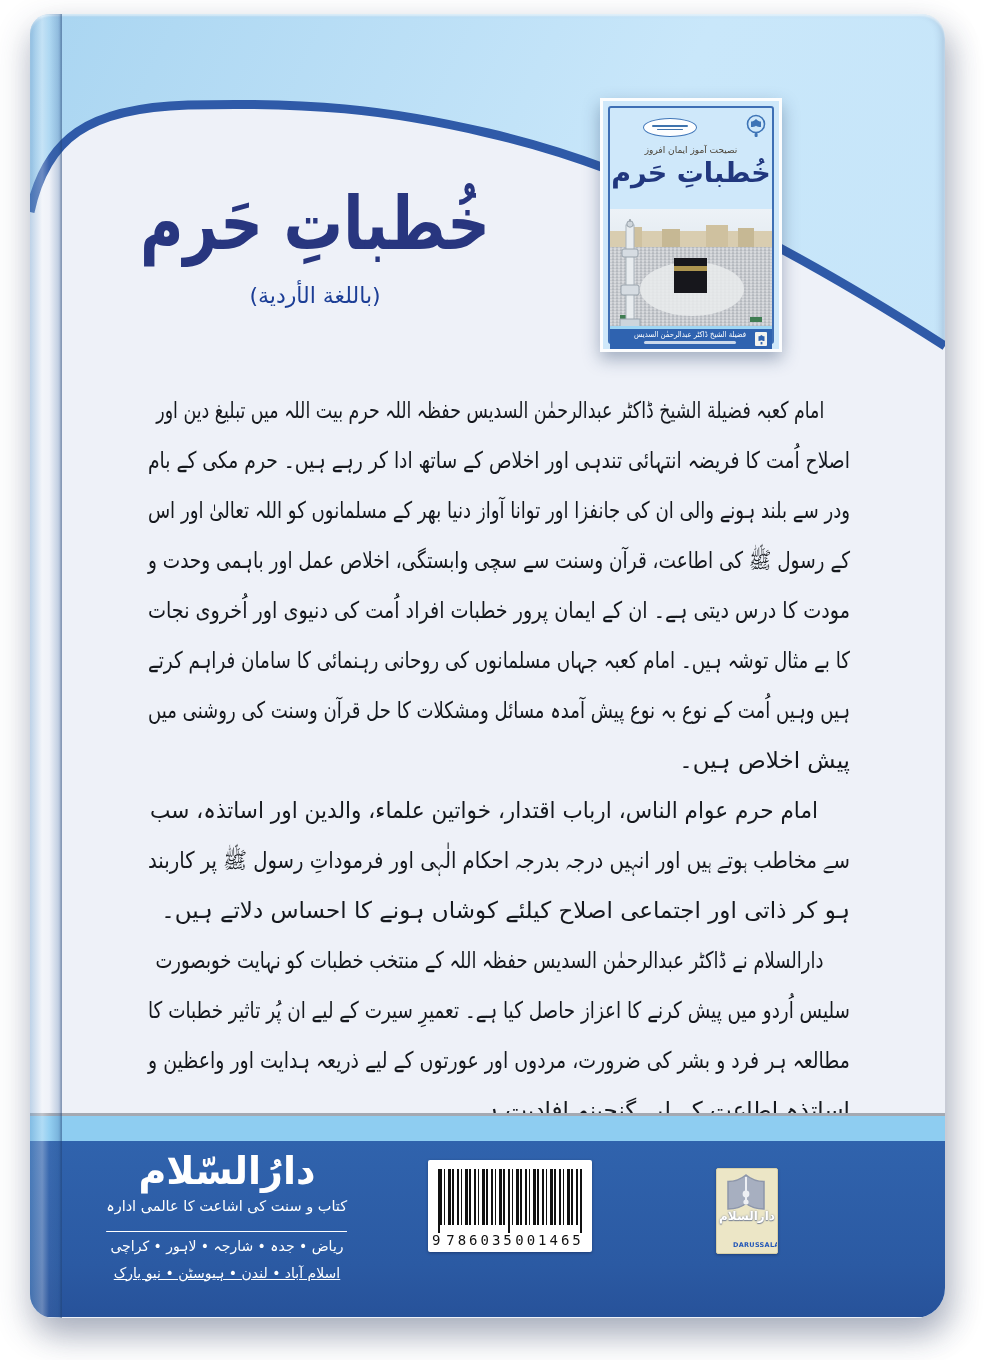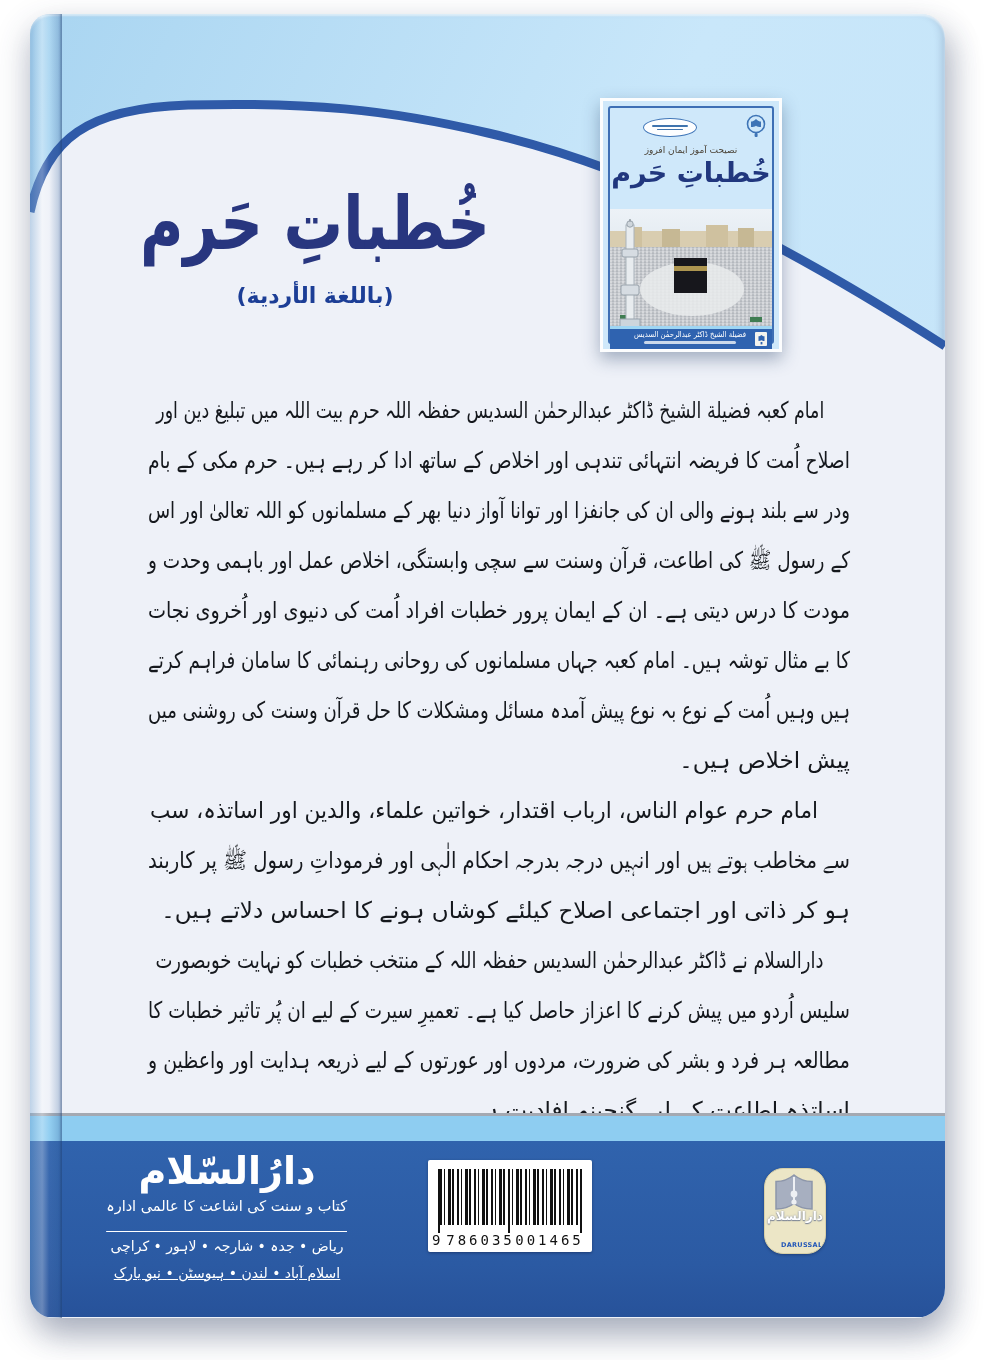--- a/index.html
+++ b/index.html
@@ -11,21 +11,21 @@
         background:linear-gradient(115deg,#a9d5f1,#c9e7fa 45%,#c3e3f8);
         box-shadow:0 14px 34px rgba(45,60,95,.30), 10px 18px 30px rgba(45,60,95,.18),
                    inset 0 2px 2px rgba(255,255,255,.55), inset -3px -3px 8px rgba(20,40,90,.18);}
   .curve-svg{position:absolute;inset:0;width:100%;height:100%;}
   .spine{position:absolute;left:0;top:0;width:32px;height:100%;pointer-events:none;
          background:linear-gradient(90deg,rgba(110,160,205,.38),rgba(255,255,255,.30) 38%,rgba(255,255,255,.05) 60%,rgba(60,105,160,.28) 92%,rgba(35,70,120,.38));
          box-shadow:inset -2px 0 2px rgba(30,60,110,.25);}
   
   .title-wrap{position:absolute;left:110px;top:166px;width:350px;text-align:center;direction:rtl;}
   .main-title{font-size:74px;line-height:1.18;font-weight:bold;color:#28367f;white-space:nowrap;}
-  .sub-title{margin-top:16px;font-size:22px;font-weight:bold;color:#1c3e96;letter-spacing:1px;white-space:nowrap;}
+  .sub-title{margin-top:16px;font-size:22px;font-weight:normal;color:#1c3e96;letter-spacing:1px;white-space:nowrap;}
   
   .body-text{position:absolute;left:118px;top:371px;width:702px;direction:rtl;color:#15181d;}
   .line{height:50px;line-height:50px;font-size:23px;white-space:nowrap;text-align:right;}
   .line.first{padding-right:34px;}
   
   .mini{position:absolute;left:570px;top:84px;width:176px;height:248px;background:#cfe8fa;
         border:3px solid #fcfdfe;border-radius:0;
         box-shadow:0 7px 16px rgba(35,60,100,.38);}
   .mini-frame{position:absolute;inset:5px;border:2px solid #3e6fb5;border-radius:3px;}
   .mini-seal{position:absolute;right:12px;top:12px;width:22px;height:26px;}
@@ -65,22 +65,22 @@
         background:repeating-linear-gradient(90deg,#111 0 2px,#fff 2px 4px,#111 4px 5px,#fff 5px 8px,
                    #111 8px 11px,#fff 11px 12px,#111 12px 14px,#fff 14px 17px);}
   .guard{position:absolute;top:9px;width:2px;height:64px;background:#111;}
   .g1{left:10px}.g2{left:80px}.g3{right:10px}
   .bc-digits{position:absolute;left:4px;right:8px;bottom:4px;display:flex;
              font-family:"DejaVu Sans Mono",monospace;font-size:14px;color:#111;}
   .bc-digits .d0{flex:0 0 14px;}
   .bc-digits .dg{flex:1;text-align:center;letter-spacing:3px;}
   
   .plogo{position:absolute;left:686px;top:27px;width:60px;height:84px;background:#ece6c6;
-         border:1px solid #d8d0a8;border-radius:19px;overflow:hidden;
-         box-shadow:0 1px 3px rgba(0,0,30,.3);margin-left:48px;}
+         border:1px solid #d8d0a8;border-radius:2px;overflow:hidden;
+         box-shadow:0 1px 3px rgba(0,0,30,.3);}
   .plogo-ar{position:absolute;left:0;right:0;top:40px;text-align:center;font-size:12px;
             font-weight:bold;color:#fff;text-shadow:0 0 2px #7d8596,0 1px 1px #7d8596;direction:rtl;}
   .plogo-en{position:absolute;left:16px;right:0;bottom:4px;text-align:center;font-size:6.5px;
             font-weight:bold;color:#2257b8;letter-spacing:.3px;}
   [data-interactable]{}
 </style>
 </head>
 <body>
 
 <div class="stage" data-interactable="false">

